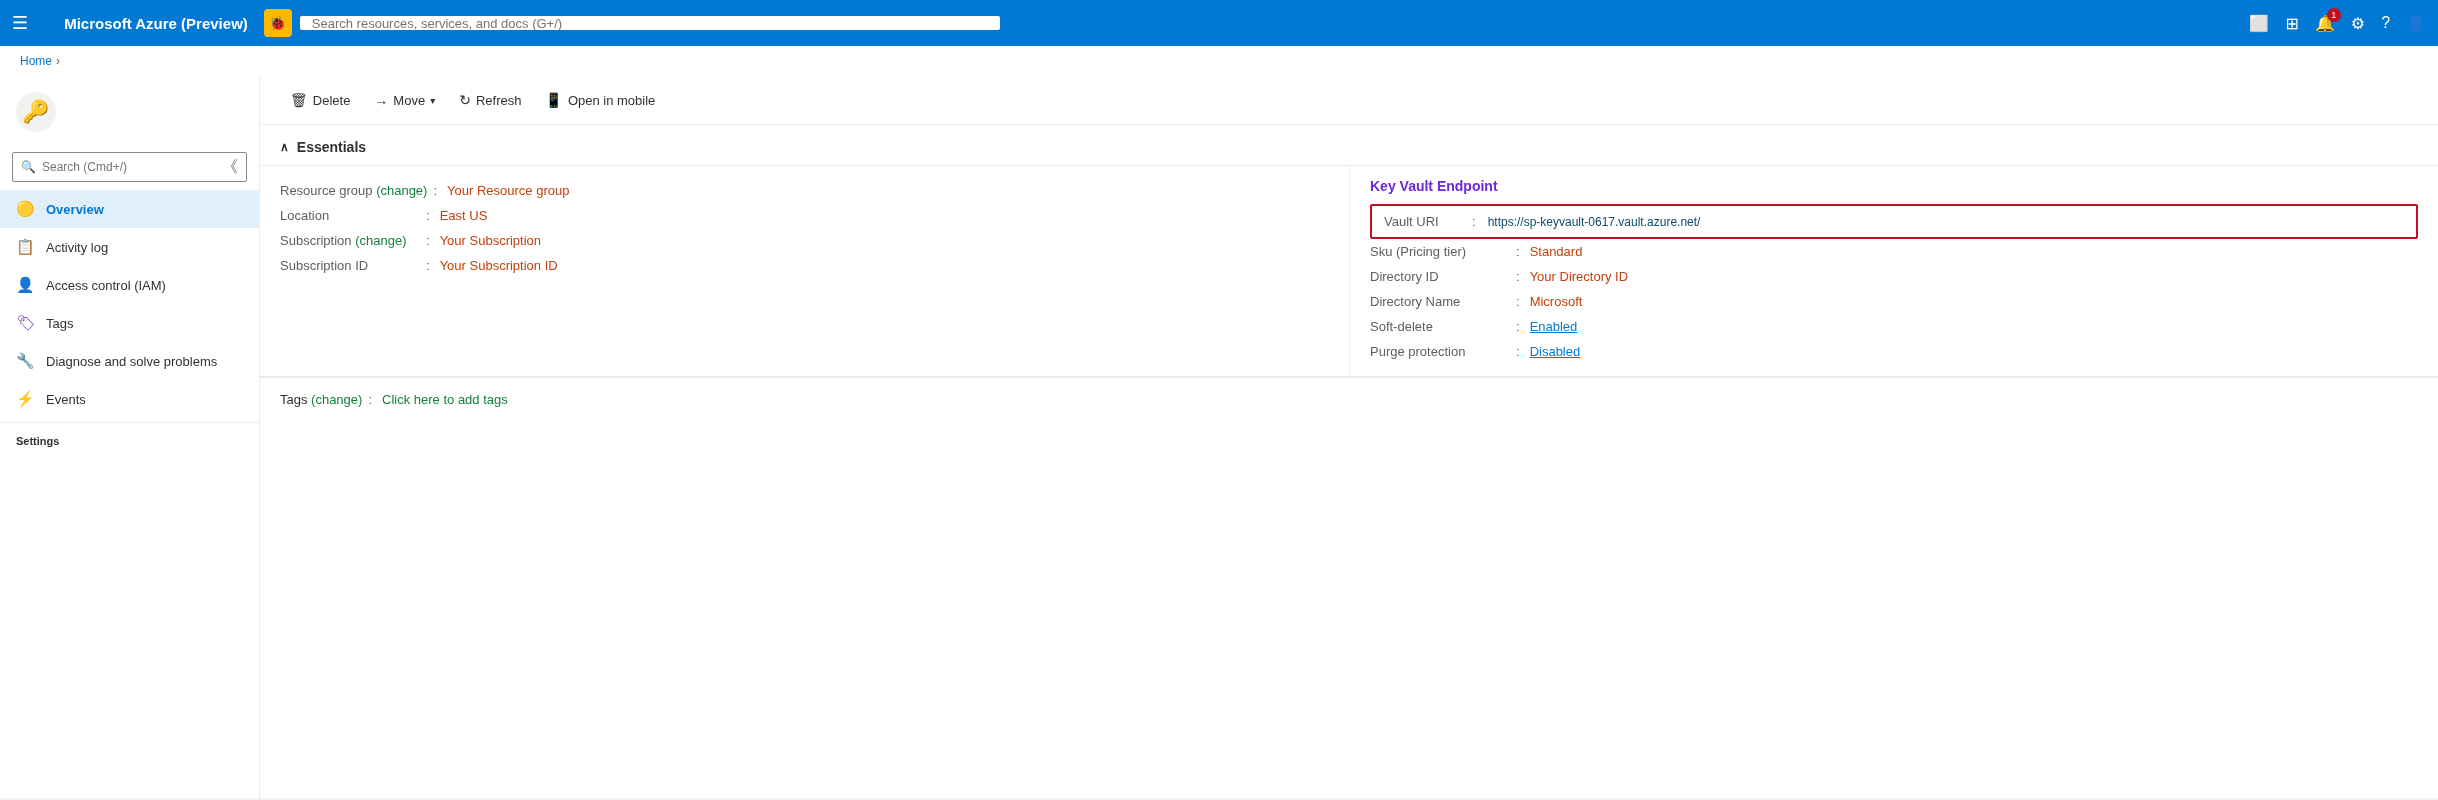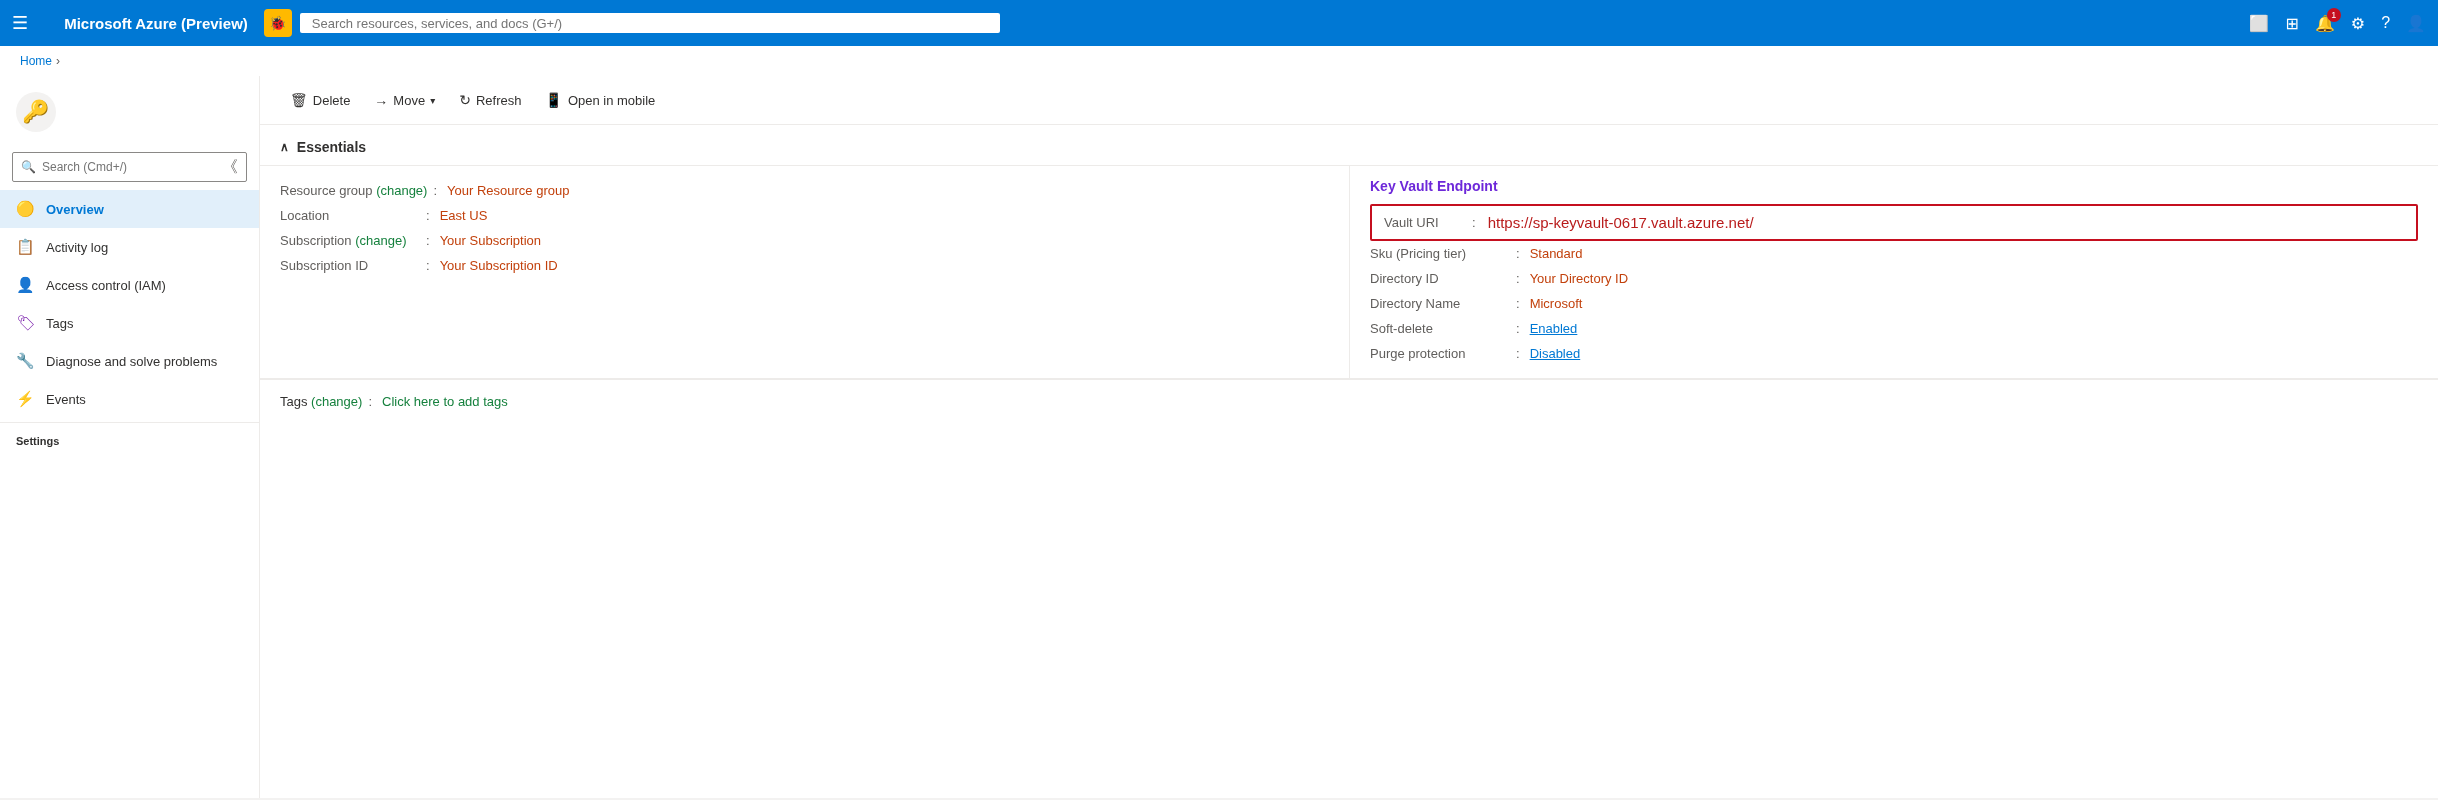--- a/index.html
+++ b/index.html
@@ -19,21 +19,21 @@
     .topbar-title { font-size: 15px; font-weight: 600; white-space: nowrap; margin-right: 8px; margin-left: 24px; }
     .topbar-badge {
       background: #ffb900;
       border-radius: 4px;
       width: 28px; height: 28px;
       display: flex; align-items: center; justify-content: center;
       font-size: 14px;
     }
     .topbar-search {
       flex: 1;
-      height: 20px;
+      height: 14px;
       border: none;
       border-radius: 2px;
       padding: 0 12px;
       font-size: 13px;
       color: #323130;
       background: white;
       max-width: 700px;
     }
     .topbar-icons {
       margin-left: auto;
@@ -217,22 +217,22 @@
     .vault-uri-box {
       border: 2px solid #c50f1f;
       border-radius: 2px;
       padding: 8px 12px;
       display: flex;
       align-items: center;
       gap: 8px;
     }
     .vault-uri-label { color: #605e5c; min-width: 80px; }
     .vault-uri-value {
-      color: #b91c1c;
-      font-size: 15px;
+      color: #0c4a6e;
+      font-size: 12px;
       overflow: hidden;
       text-overflow: ellipsis;
       white-space: nowrap;
     }
 
     
     .tags-section {
       padding: 14px 20px;
       border-top: 1px solid #edebe9;
       display: flex;

